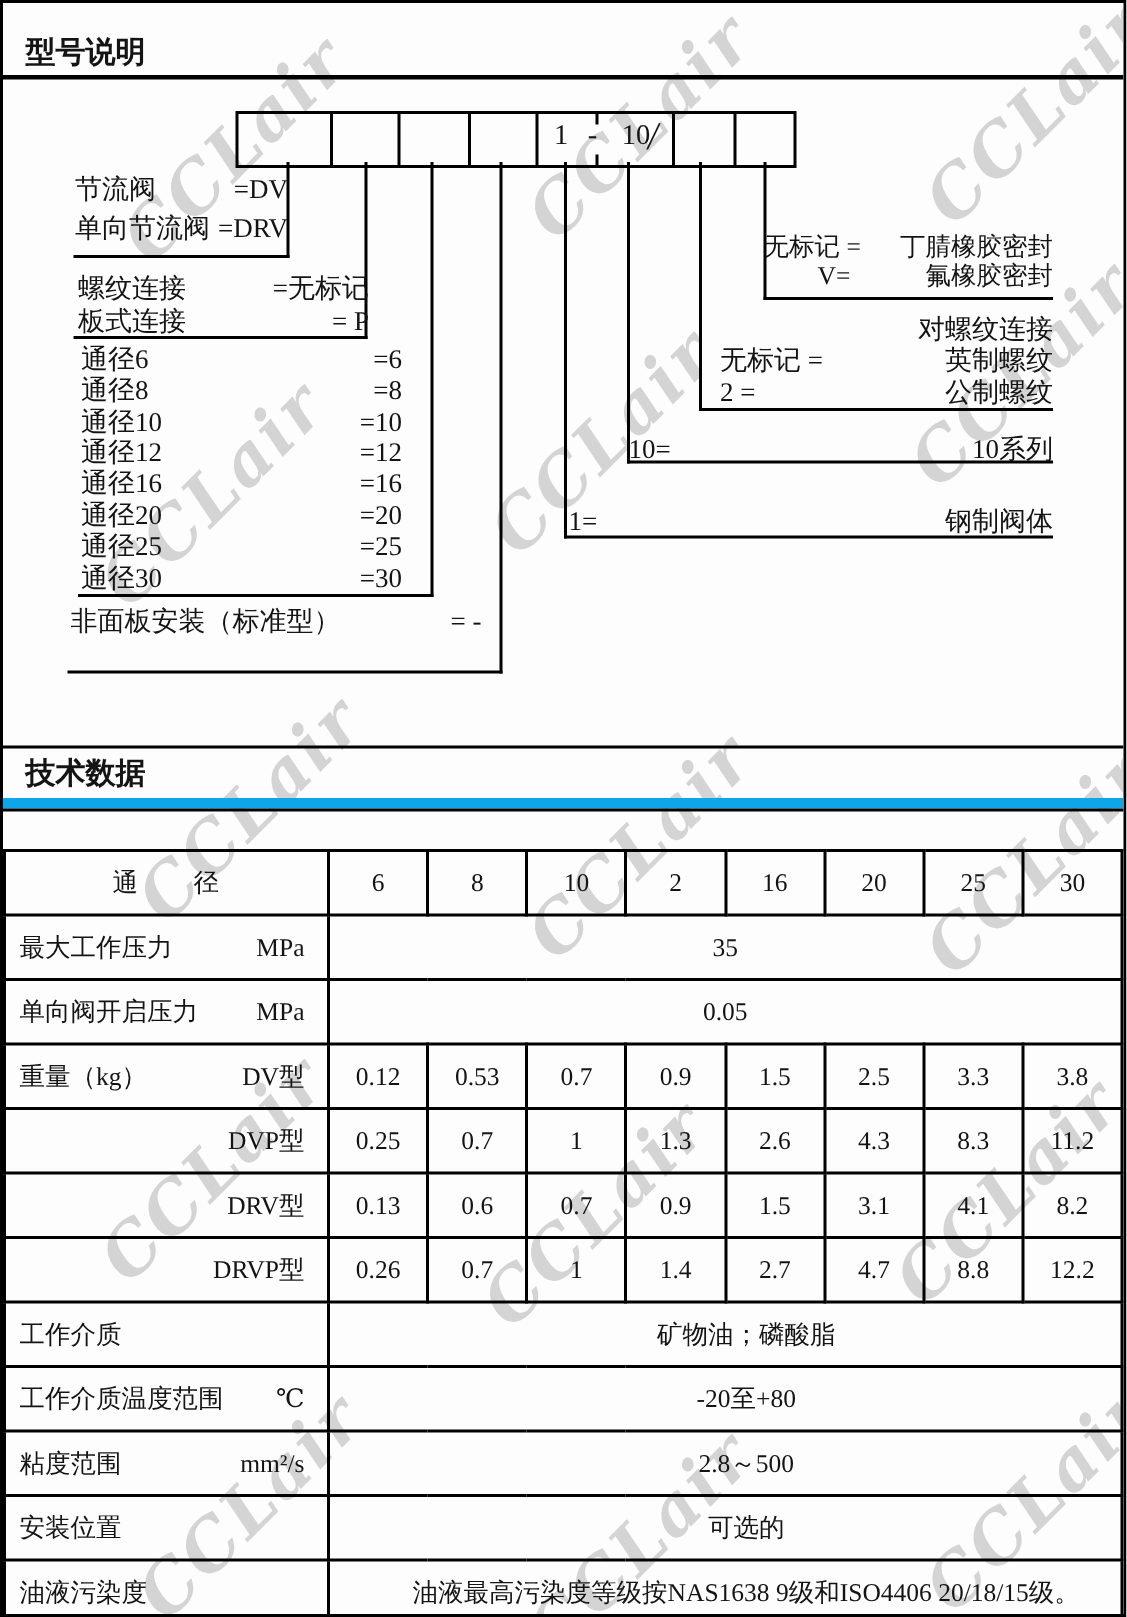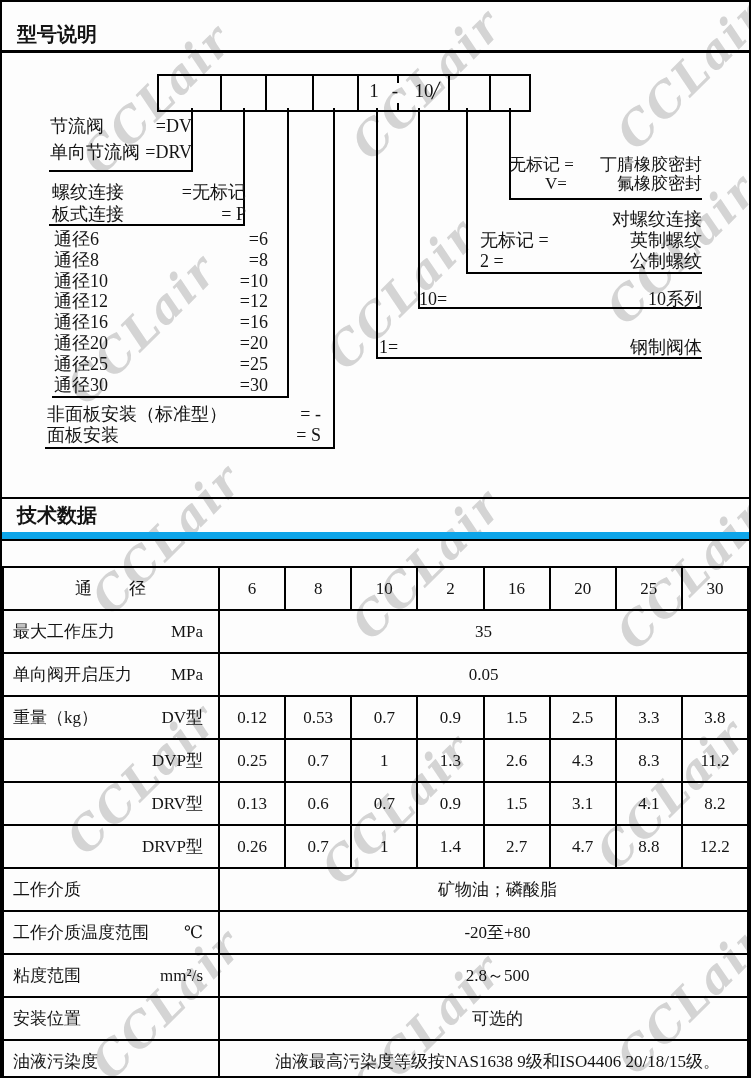--- a/index.html
+++ b/index.html
@@ -162,24 +162,20 @@
       <span>通径30</span>
       <span>=30</span>
     </div>
   </div>
 
   <div class="lg" style="left:45px;top:402px;width:274px;line-height:21px">
     <div class="lg-line">
       <span>非面板安装（标准型）</span>
       <span>= -</span>
     </div>
-    <div class="lg-line">
-      <span>面板安装</span>
-      <span>= S</span>
-    </div>
   </div>
 
   <div class="lg" style="left:507px;top:153px;width:193px;line-height:19px;font-size:17px">
     <div class="lg-line">
       <span>无标记 =</span>
       <span>丁腈橡胶密封</span>
     </div>
     <div class="lg-line">
       <span class="ind">V=</span>
       <span>氟橡胶密封</span>

